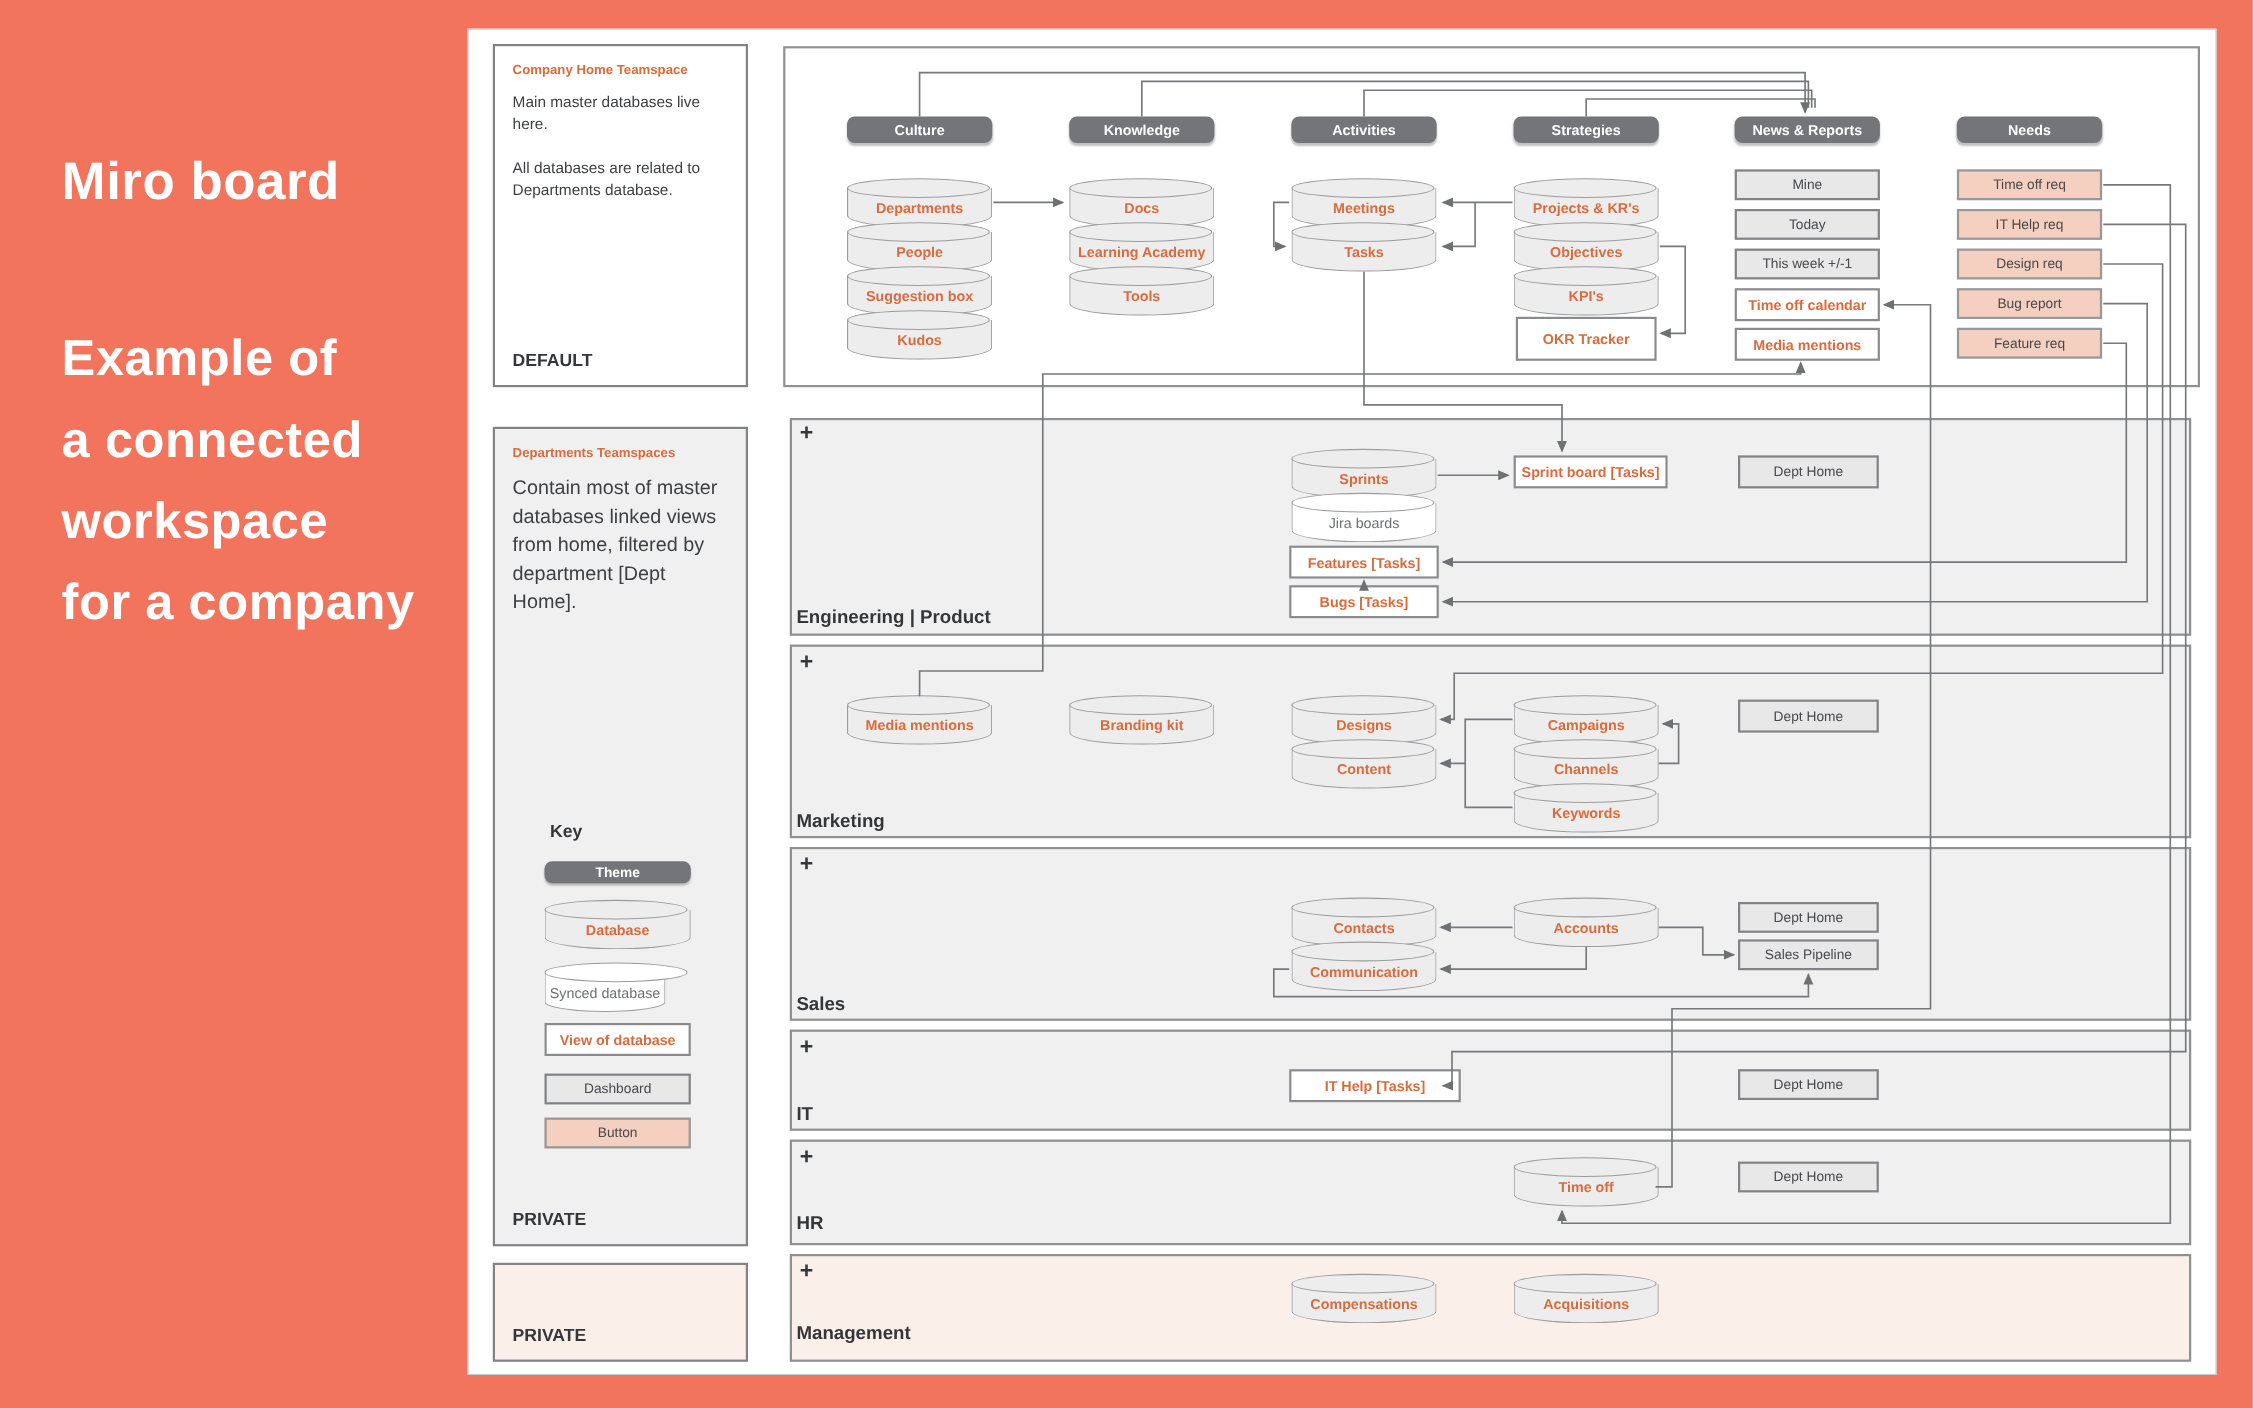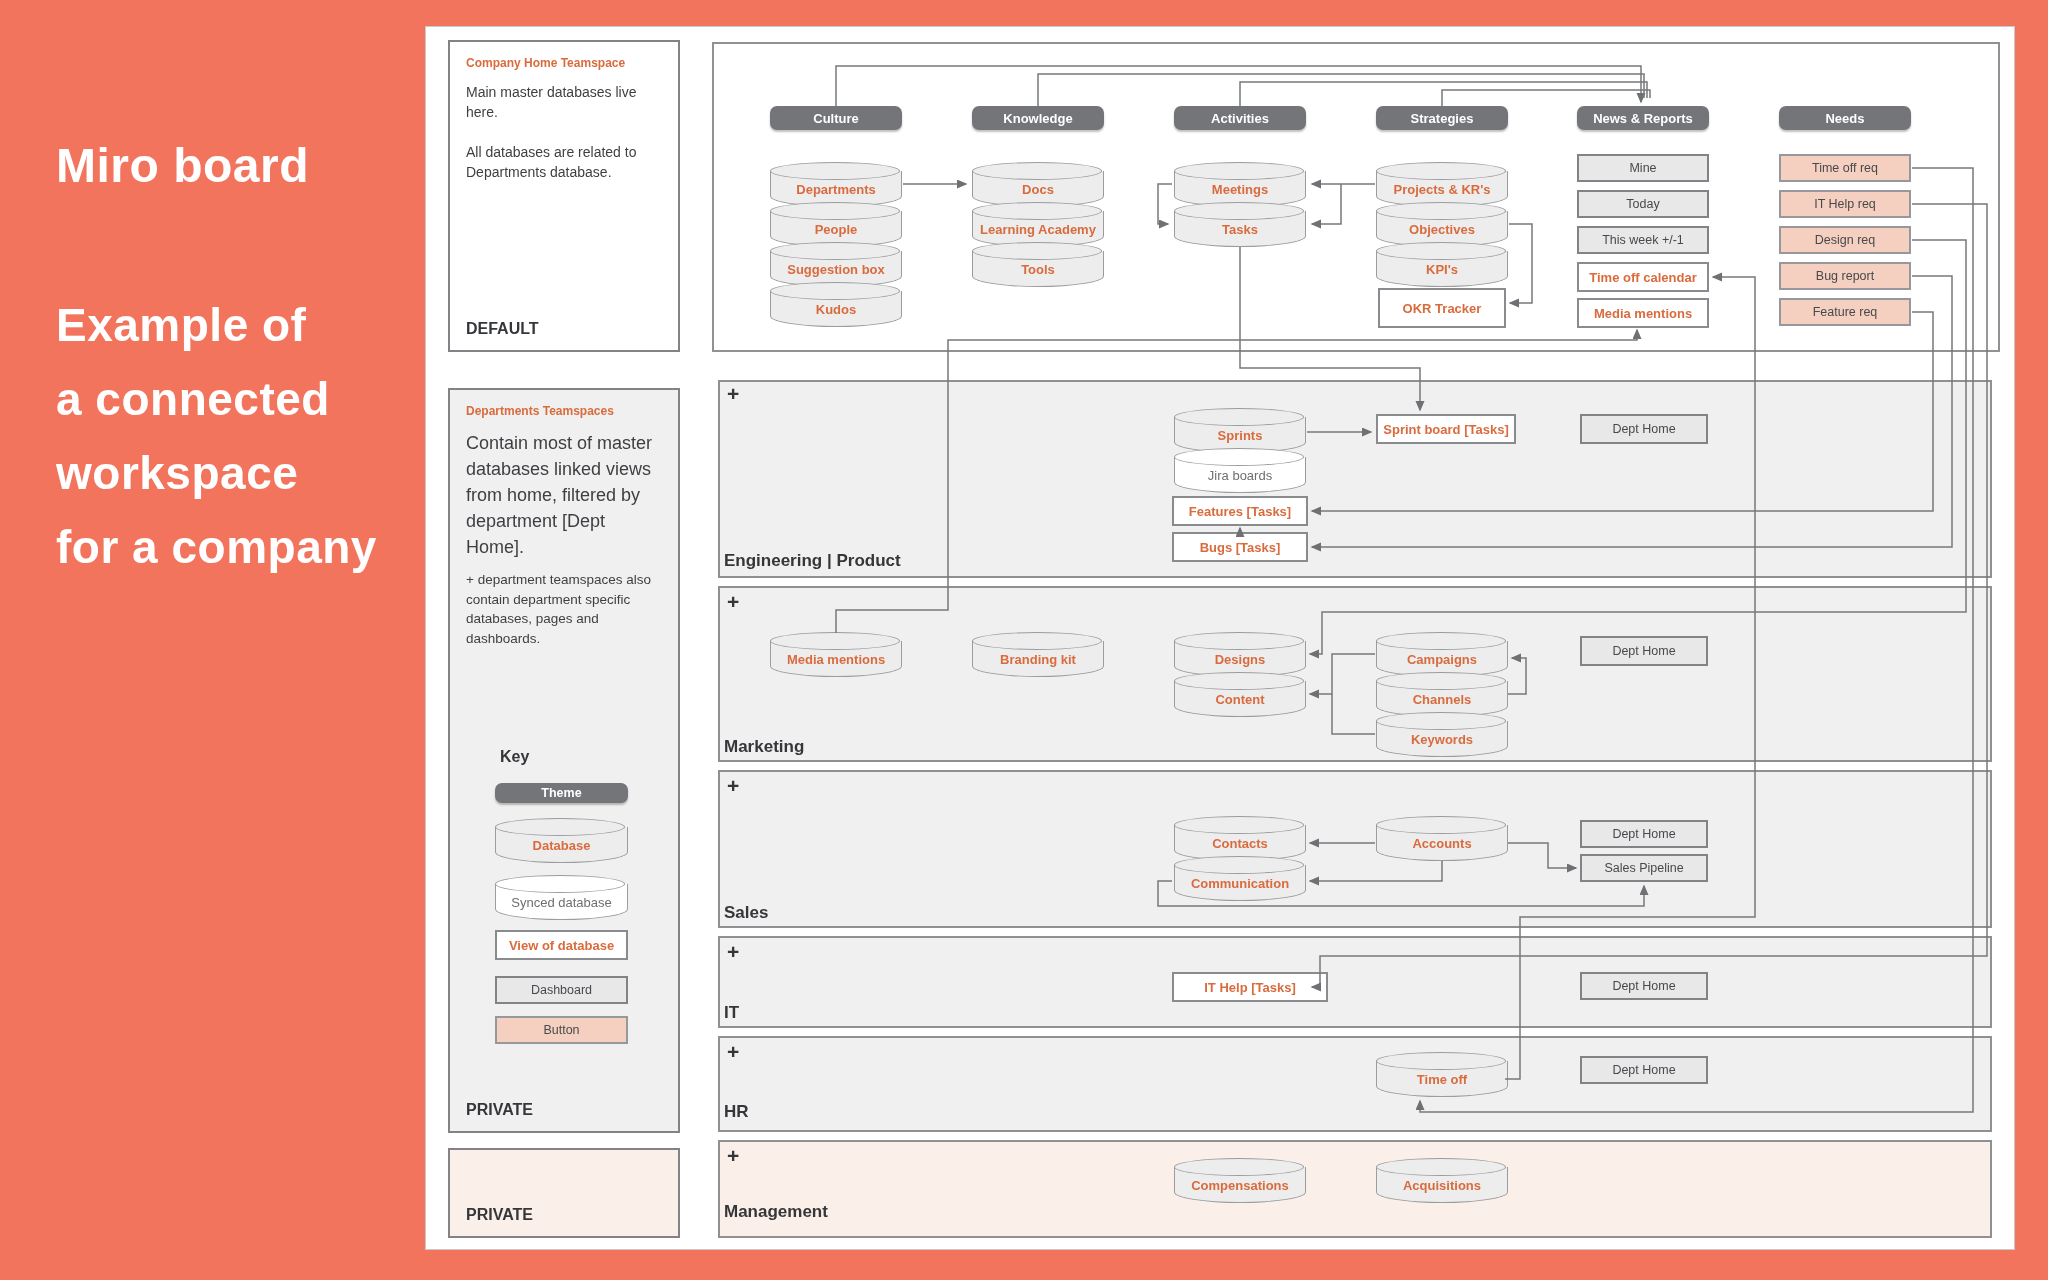--- a/index.html
+++ b/index.html
@@ -71,29 +71,28 @@
 <div class="panel" style="left:448px;top:40px;width:232px;height:312px;background:#fff;">
   <h3>Company Home Teamspace</h3>
   <p>Main master databases live here.</p>
   <p>All databases are related to Departments database.</p>
   <div class="foot">DEFAULT</div>
 </div>
 
 <div class="panel gray" style="left:448px;top:388px;width:232px;height:745px;">
   <h3>Departments Teamspaces</h3>
   <p style="font-size:18px;margin-bottom:10px;">Contain most of master databases linked views from home, filtered by department [Dept Home].</p>
-  <p style="font-size:13.5px;">+ department teamspaces also contain department specific databases, pages and dashboards.</p>
   <div class="key-title" style="left:50px;top:358px;">Key</div>
   <div class="theme" style="left:45px;top:393px;width:133px;height:20px;font-size:12.5px;">
       <span>Theme</span>
     </div>
   <div class="cyl" style="left:45px;top:437px;width:133px;">
       <span class="lbl">Database</span>
     </div>
-  <div class="cyl synced" style="left:45px;top:494px;width:133px;">
+  <div class="cyl synced" style="left:45px;top:494px;width:110px;">
       <span class="lbl">Synced database</span>
     </div>
   <div class="vbox" style="left:45px;top:540px;width:133px;height:30px;">
       <span>View of database</span>
     </div>
   <div class="dbox" style="left:45px;top:586px;width:133px;height:28px;">
       <span>Dashboard</span>
     </div>
   <div class="bbox" style="left:45px;top:626px;width:133px;height:28px;">
       <span>Button</span>

